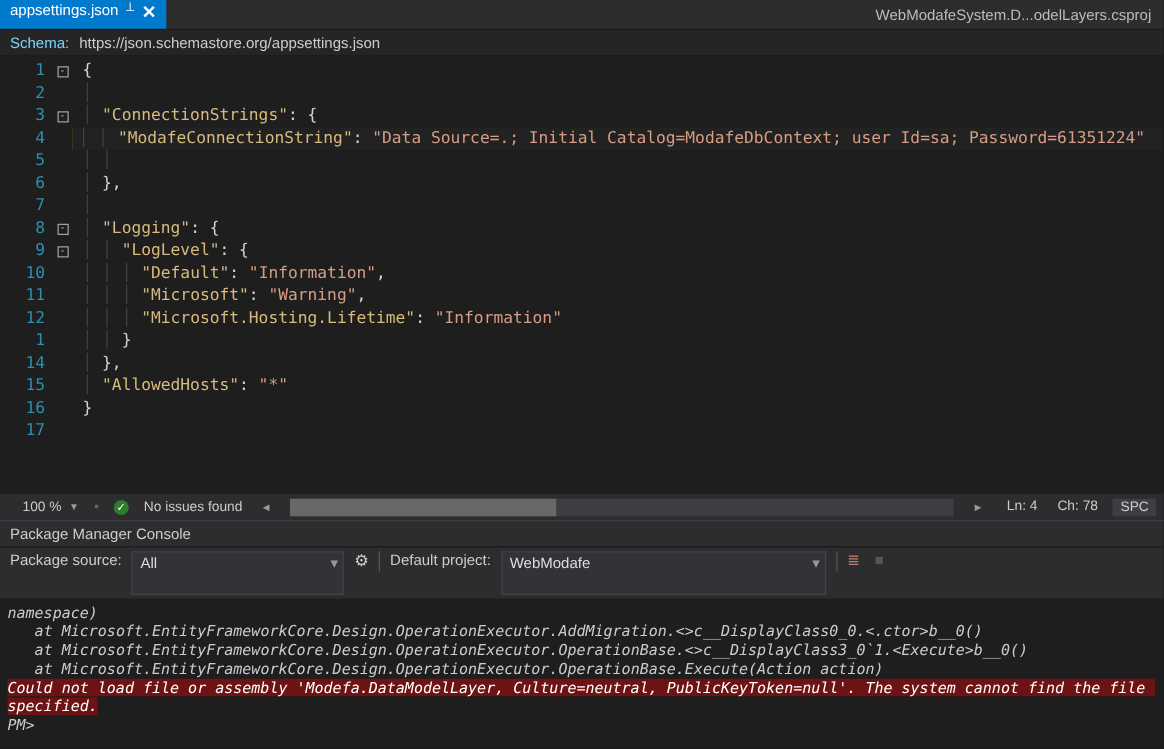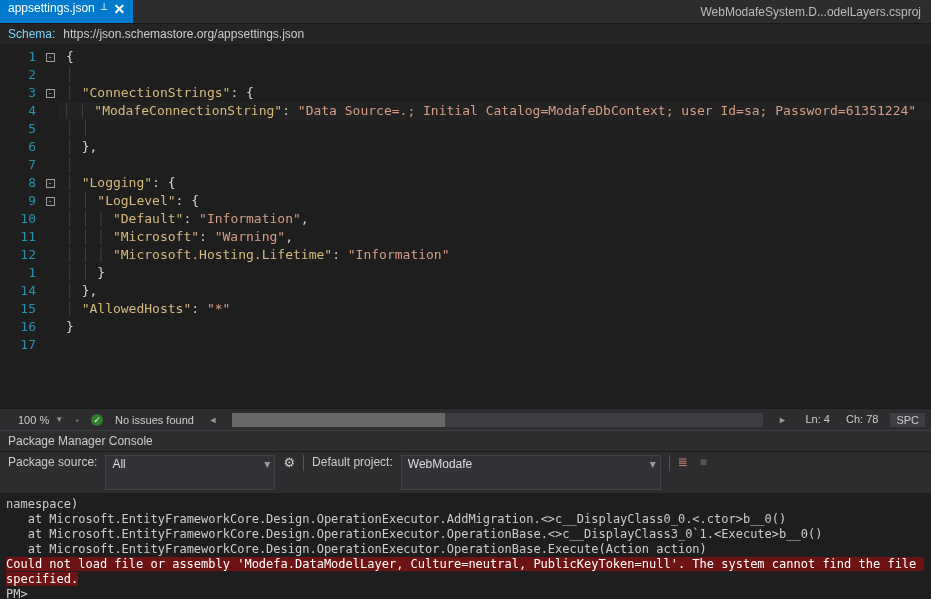--- a/index.html
+++ b/index.html
@@ -129,22 +129,23 @@
 .gear { color: #ccc; font-size: 13px; }
 .divider { width: 1px; height: 16px; background: #555; }
 .tb-icon { width: 14px; height: 14px; display: inline-block; font-size: 12px; color: #ccc; }
 .console {
   background: #1e1e1e;
   font-family: Consolas, monospace;
   font-size: 12px;
   line-height: 15px;
   padding: 4px 6px;
   color: #ccc;
-  height: 106px;
+  height: 120px;
   overflow: hidden;
+  font-style: italic;
 }
 .console .err-line { background: #6e1313; color: #fff; display: inline; }
 .console div { white-space: pre-wrap; word-break: break-all; }
 .dropdown-arrow { font-size: 8px; color: #999; margin-left: 2px; }
 </style>
 </head>
 <body>
 
 <div class="tabbar">
   <div class="tab">

